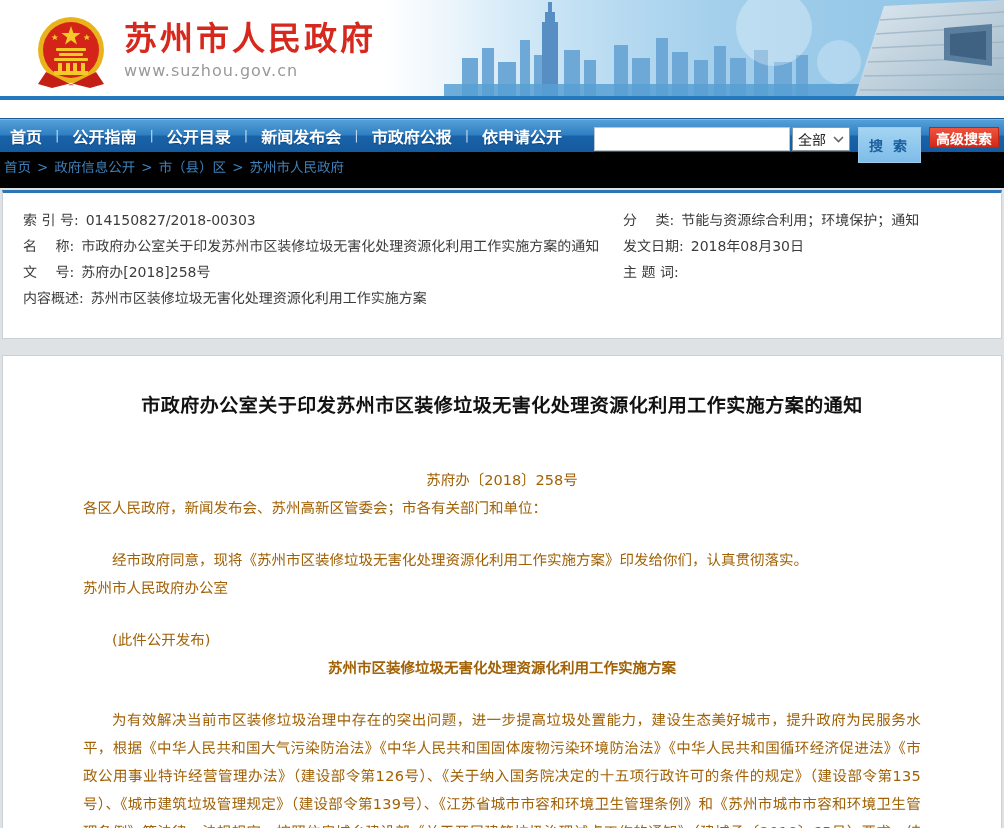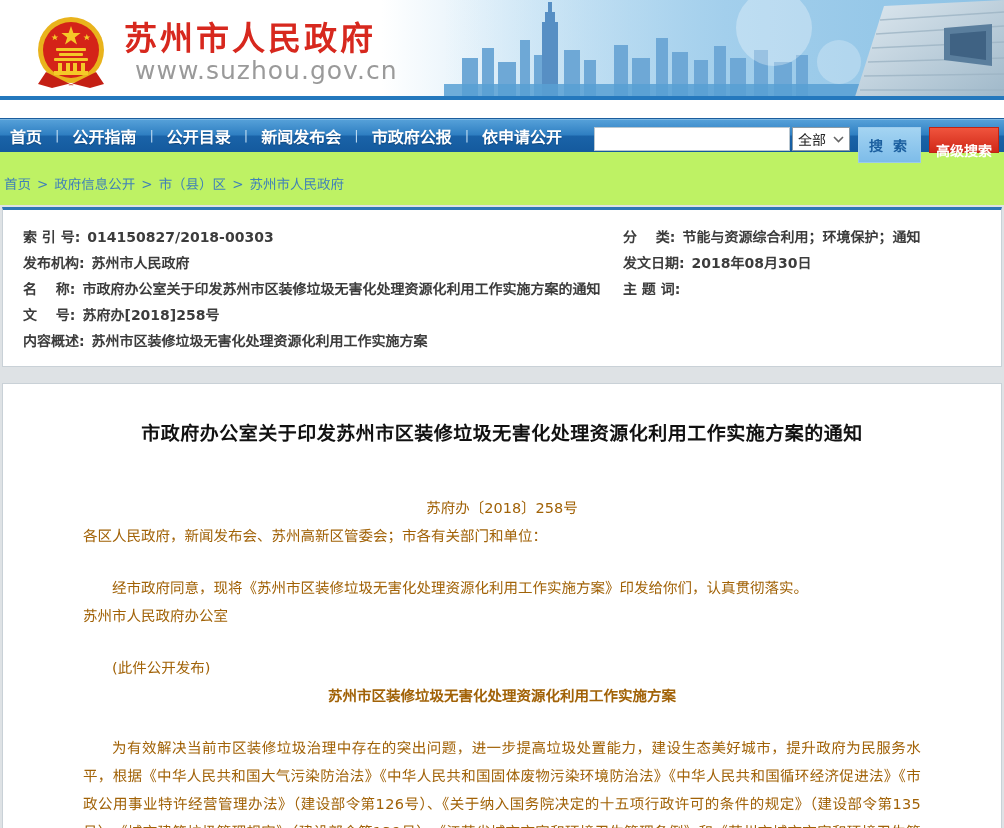--- a/index.html
+++ b/index.html
@@ -15,21 +15,21 @@
     position:relative; height:100px;
     background:linear-gradient(90deg,#ffffff 0%,#ffffff 38%,#d9ecf8 52%,#aad4ee 70%,#8cc2e5 100%);
     border-bottom:4px solid #2478bd;
     overflow:hidden;
   }
   .cityscape { position:absolute; right:0; top:0; height:100px; width:560px; }
   .brand { position:absolute; left:34px; top:14px; display:flex; align-items:center; z-index:2; }
   .emblem { width:74px; height:76px; }
   .brand-text { margin-left:16px; }
   .site-name { color:#d7281e; font-size:33px; font-weight:bold; letter-spacing:3px; line-height:38px; }
-  .site-url  { color:#9a9a9a; font-size:25px; line-height:26px; letter-spacing:1px;margin-left:11px; }
+  .site-url  { color:#9a9a9a; font-size:16px; line-height:26px; letter-spacing:1px; }
 
   
   .gap-white { height:18px; background:#ffffff; }
 
   
   .navbar {
     position:relative; height:34px;
     background:linear-gradient(180deg,#57a2da 0%,#2f7fc2 48%,#1a63a8 52%,#145a9e 100%);
     border-top:1px solid #1c5e9d;
     box-shadow:inset 0 1px 0 #7ab6e2;
@@ -50,40 +50,39 @@
     width:58px; height:24px; background:#ffffff; border:1px solid #8a9aa5; margin-left:2px;
     display:flex; align-items:center; justify-content:space-between;
     font-size:14px; color:#222; padding:0 5px; cursor:pointer;
   }
   .btn-search {
     margin-left:8px; height:36px; padding:0 10px;
     background:linear-gradient(180deg,#a4d4f2,#7dbce9); border:1px solid #9ccbec;
     color:#1b5f9f; font-size:14px; font-weight:bold; letter-spacing:3px; cursor:pointer;
   }
   .btn-adv {
-    margin-left:8px; margin-right:2px; height:21px; padding:12px 6px;
+    margin-left:8px; margin-right:2px; height:21px; padding:0 6px;
     background:linear-gradient(180deg,#f0543d,#d02818); border:1px solid #c02413;
     color:#ffffff; font-size:14px; font-weight:bold; cursor:pointer;
   }
 
   
   .breadcrumb {
-    background:#bef264; padding:21px 0 12px 4px;
+    background:#000000; padding:4px 0 12px 4px;
     font-size:13.5px; color:#4080b8;
   }
   .crumb { cursor:pointer; }
   .crumb-sep { margin:0 6px; color:#4080b8; }
 
   
   .meta-box {
     margin:2px 2px 16px 2px; background:#ffffff;
     border:1px solid #c9d1d7; border-top:3px solid #2d76b4;
-    padding:14px 0 12px 20px;
+    padding:14px 0 27px 20px;
     display:flex;
-    font-weight:bold;
   }
   .meta-left  { width:600px; flex:0 0 600px; }
   .meta-right { flex:1; }
   .meta-row { line-height:26px; font-size:14px; color:#3c3c3c; white-space:nowrap; }
   .meta-label { color:#3c3c3c; }
   .meta-value { margin-left:7px; }
 
   
   .doc-box {
     margin:13px 2px 0 2px; background:#ffffff;
@@ -223,21 +222,20 @@
       <button class="btn-search">搜 索</button>
       <button class="btn-adv">高级搜索</button>
     </div>
   </nav>
 
   <div class="breadcrumb" id="breadcrumb"><span class="crumb">首页</span><span class="crumb-sep">&gt;</span><span class="crumb">政府信息公开</span><span class="crumb-sep">&gt;</span><span class="crumb">市（县）区</span><span class="crumb-sep">&gt;</span><span class="crumb">苏州市人民政府</span></div>
 
   <section class="meta-box">
     <div class="meta-left" id="meta-left">
         <div class="meta-row"><span class="meta-label">索 引 号:</span><span class="meta-value">014150827/2018-00303</span></div>
-        <div class="meta-row"><span class="meta-label">发布机构:</span><span class="meta-value">苏州市人民政府</span></div>
         <div class="meta-row"><span class="meta-label">名　 称:</span><span class="meta-value">市政府办公室关于印发苏州市区装修垃圾无害化处理资源化利用工作实施方案的通知</span></div>
         <div class="meta-row"><span class="meta-label">文　 号:</span><span class="meta-value">苏府办[2018]258号</span></div>
         <div class="meta-row"><span class="meta-label">内容概述:</span><span class="meta-value">苏州市区装修垃圾无害化处理资源化利用工作实施方案</span></div>
       </div>
     <div class="meta-right" id="meta-right">
         <div class="meta-row"><span class="meta-label">分　 类:</span><span class="meta-value">节能与资源综合利用；环境保护；通知</span></div>
         <div class="meta-row"><span class="meta-label">发文日期:</span><span class="meta-value">2018年08月30日</span></div>
         <div class="meta-row"><span class="meta-label">主 题 词:</span><span class="meta-value"></span></div>
       </div>
   </section>

